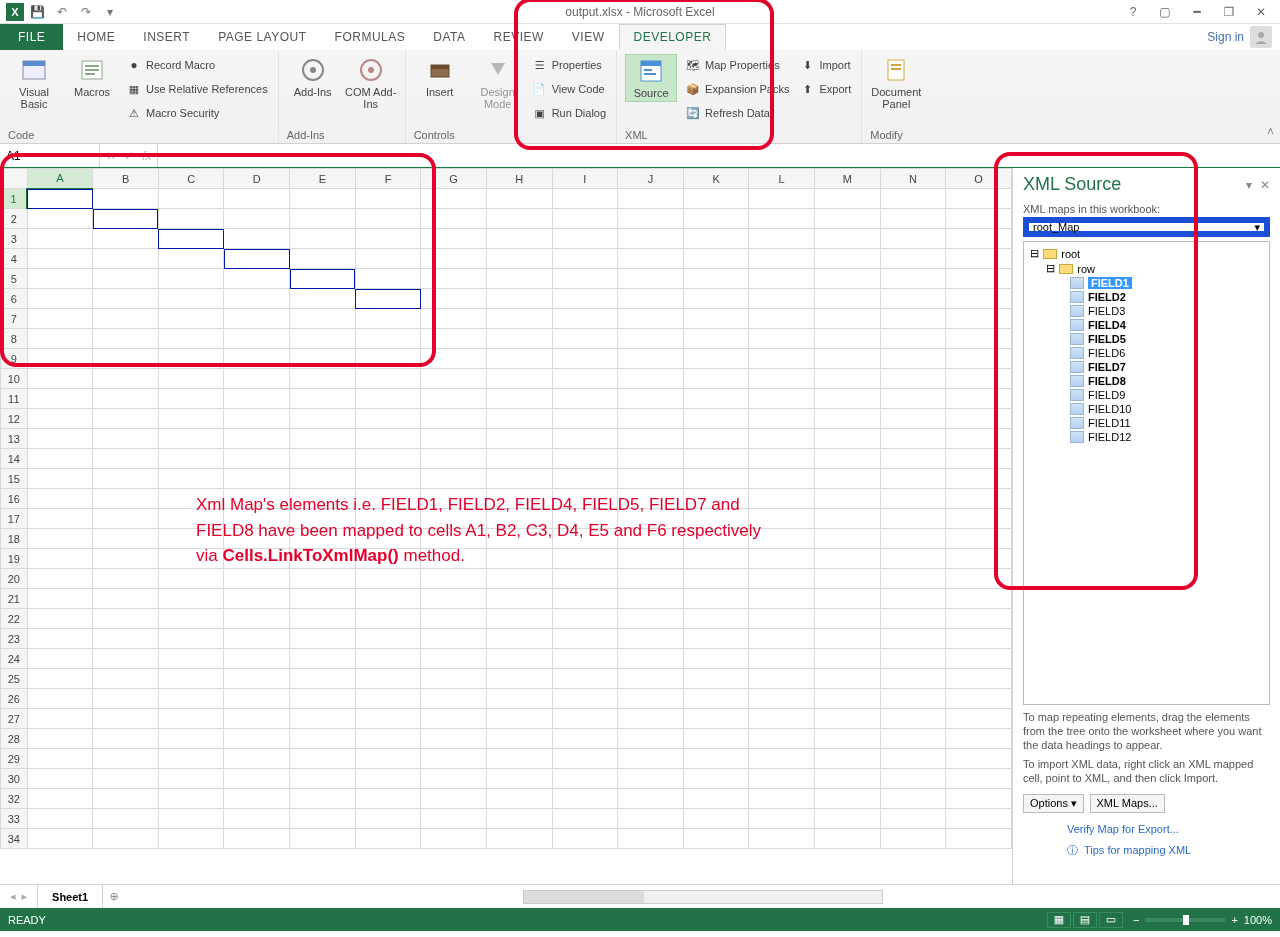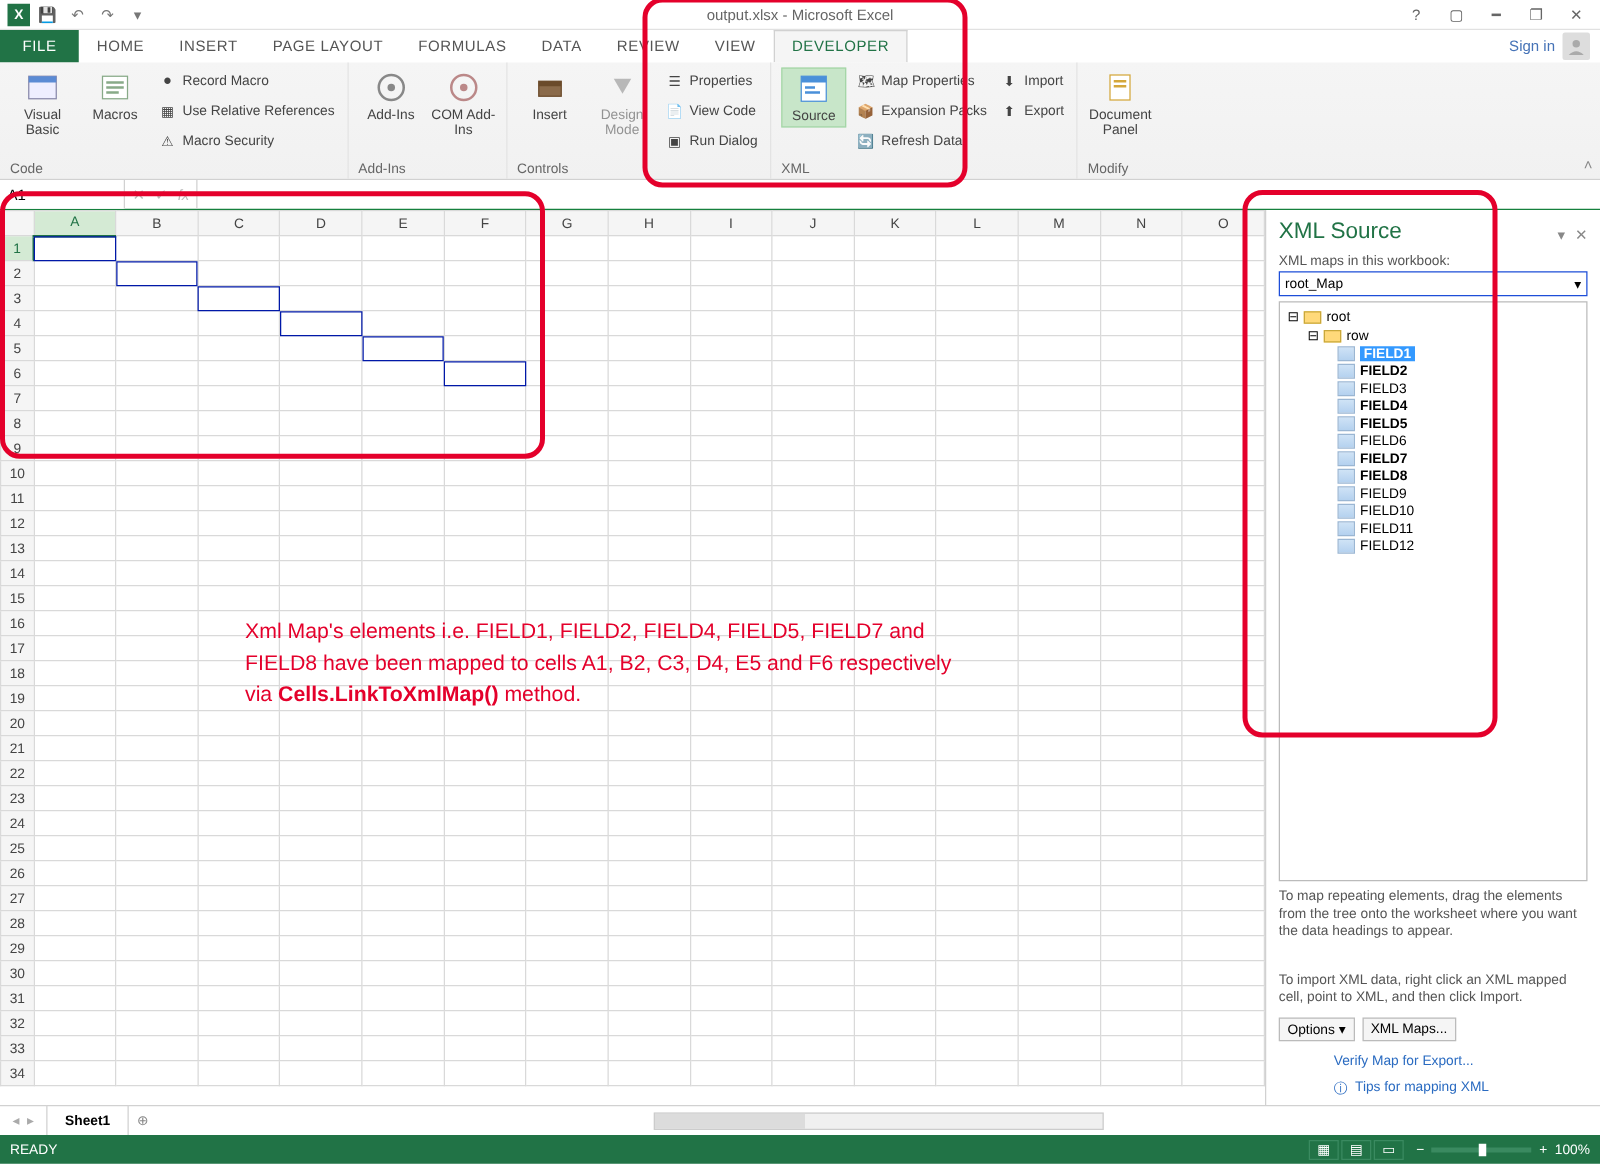--- a/index.html
+++ b/index.html
@@ -56,25 +56,25 @@
 .sel-row td.rowh.active { background: #d4ead4; border-right: 2px solid #217346; color:#217346; }
 .cell-sel { outline: 2px solid #217346; outline-offset: -1px; }
 .mapped { outline: 1px solid #0018a8; outline-offset: -1px; }
 
 
 .anno { position:absolute; left:196px; top:324px; width:660px; color:#e4002b; font-size:17px; line-height:1.5; z-index:40; }
 .anno b { font-weight:bold; }
 
 
 .taskpane { width: 268px; border-left: 1px solid #d1d1d1; background:#fff; display:flex; flex-direction:column; position: relative; }
-.tp-head { padding: 6px 10px 4px 10px; display:flex; align-items:flex-end; }
+.tp-head { padding: 6px 10px 4px 10px; display:flex; align-items:center; }
 .tp-title { color:#217346; font-size:18px; flex:1; }
 .tp-close { color:#888; cursor:pointer; margin-left:8px; }
 .tp-label { font-size:11px; color:#555; padding: 4px 10px 2px 10px; }
-.tp-select { margin: 0 10px; border:1px solid #1d4ed8; height:20px; display:flex; align-items:center; padding:0 4px; font-size:11px; justify-content:space-between; background:#fff; }
+.tp-select { margin: 0 10px; border:6px solid #1d4ed8; height:20px; display:flex; align-items:center; padding:0 4px; font-size:11px; justify-content:space-between; background:#fff; }
 .tp-tree { margin: 4px 10px 4px 10px; border:1px solid #bbb; height: 464px; overflow:auto; padding:4px 2px; font-size:11px; }
 .tree-node { display:flex; align-items:center; gap:4px; padding:1px 0; }
 .tree-ind1{padding-left:4px;} .tree-ind2{padding-left:20px;} .tree-ind3{padding-left:44px;}
 .tree-ico { width:14px; height:12px; display:inline-flex; align-items:center; justify-content:center; }
 .leaf-ico { width:14px; height:12px; background:linear-gradient(#cfe3f6,#b4d1ef); border:1px solid #9ab6d3; }
 .fold-ico { width:14px; height:10px; background:#ffd97a; border:1px solid #c9a83b; }
 .node-sel { background:#3399ff; color:#fff; padding:0 3px; }
 .node-bold { font-weight:bold; }
 .tp-hint { font-size:11px; color:#555; padding: 2px 10px; line-height:1.25; }
 .tp-btns { display:flex; gap:6px; padding: 6px 10px; }
@@ -873,38 +873,20 @@
             <td class=""></td>
             <td class=""></td>
             <td class=""></td>
             <td class=""></td>
             <td class=""></td>
             <td class=""></td>
             <td class=""></td>
             <td class=""></td>
           </tr>
           <tr class="sel-row">
-            <td class="rowh ">31</td>
-            <td class=""></td>
-            <td class=""></td>
-            <td class=""></td>
-            <td class=""></td>
-            <td class=""></td>
-            <td class=""></td>
-            <td class=""></td>
-            <td class=""></td>
-            <td class=""></td>
-            <td class=""></td>
-            <td class=""></td>
-            <td class=""></td>
-            <td class=""></td>
-            <td class=""></td>
-            <td class=""></td>
-          </tr>
-          <tr class="sel-row">
             <td class="rowh ">32</td>
             <td class=""></td>
             <td class=""></td>
             <td class=""></td>
             <td class=""></td>
             <td class=""></td>
             <td class=""></td>
             <td class=""></td>
             <td class=""></td>
             <td class=""></td>
@@ -1027,21 +1009,21 @@
             <span class="leaf-ico"></span>
             <span class=" ">FIELD11</span>
           </div>
           <div class="tree-node tree-ind3">
             <span class="leaf-ico"></span>
             <span class=" ">FIELD12</span>
           </div>
         </div>
     </div>
     <div class="tp-hint">To map repeating elements, drag the elements from the tree onto the worksheet where you want the data headings to appear.</div>
-    <div class="tp-hint" style="margin-top:22px">To import XML data, right click an XML mapped cell, point to XML, and then click Import.</div>
+    <div class="tp-hint" style="margin-top:2px">To import XML data, right click an XML mapped cell, point to XML, and then click Import.</div>
     <div class="tp-btns">
       <div class="tp-btn">Options ▾</div>
       <div class="tp-btn">XML Maps...</div>
     </div>
     <div class="tp-link">
         <span>Verify Map for Export...</span>
       </div>
     <div class="tp-link">
       <span style="color:#2a6bc1">ⓘ</span>
       <span>Tips for mapping XML</span>

